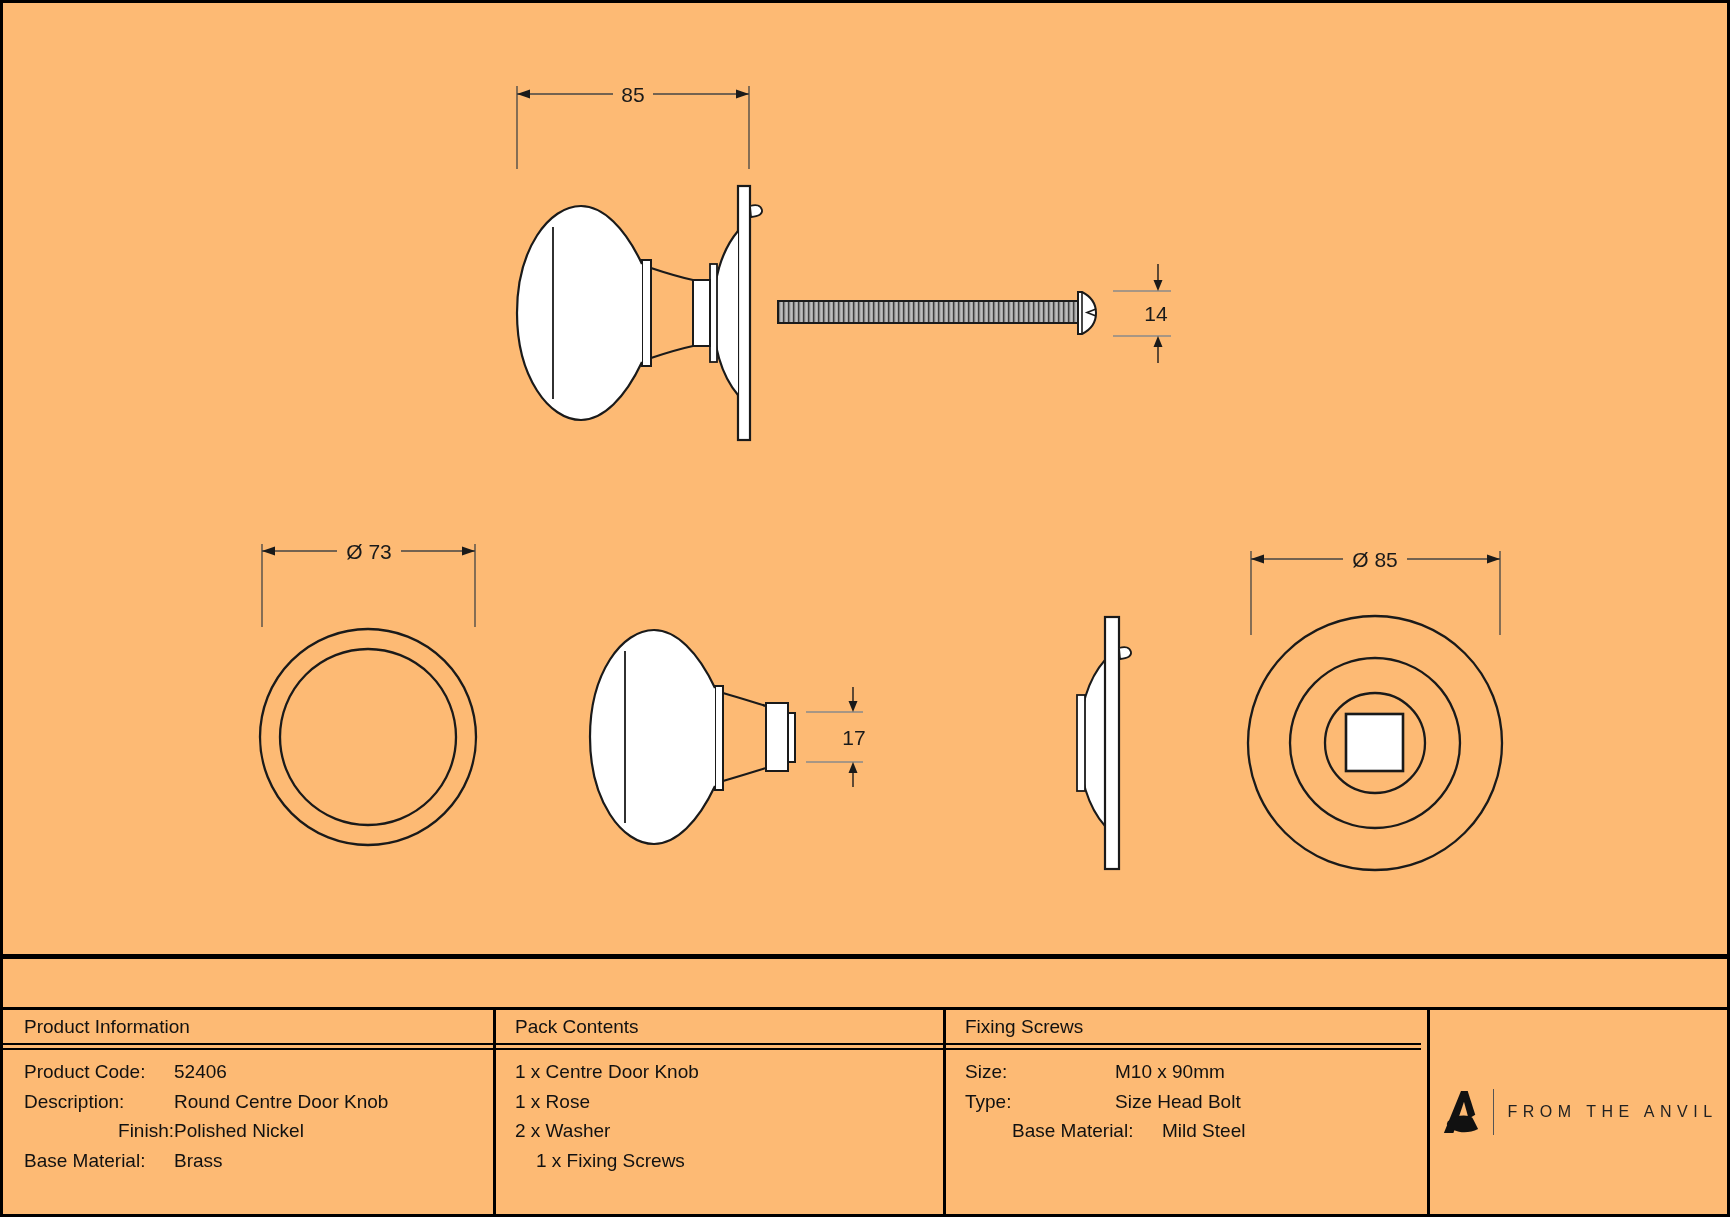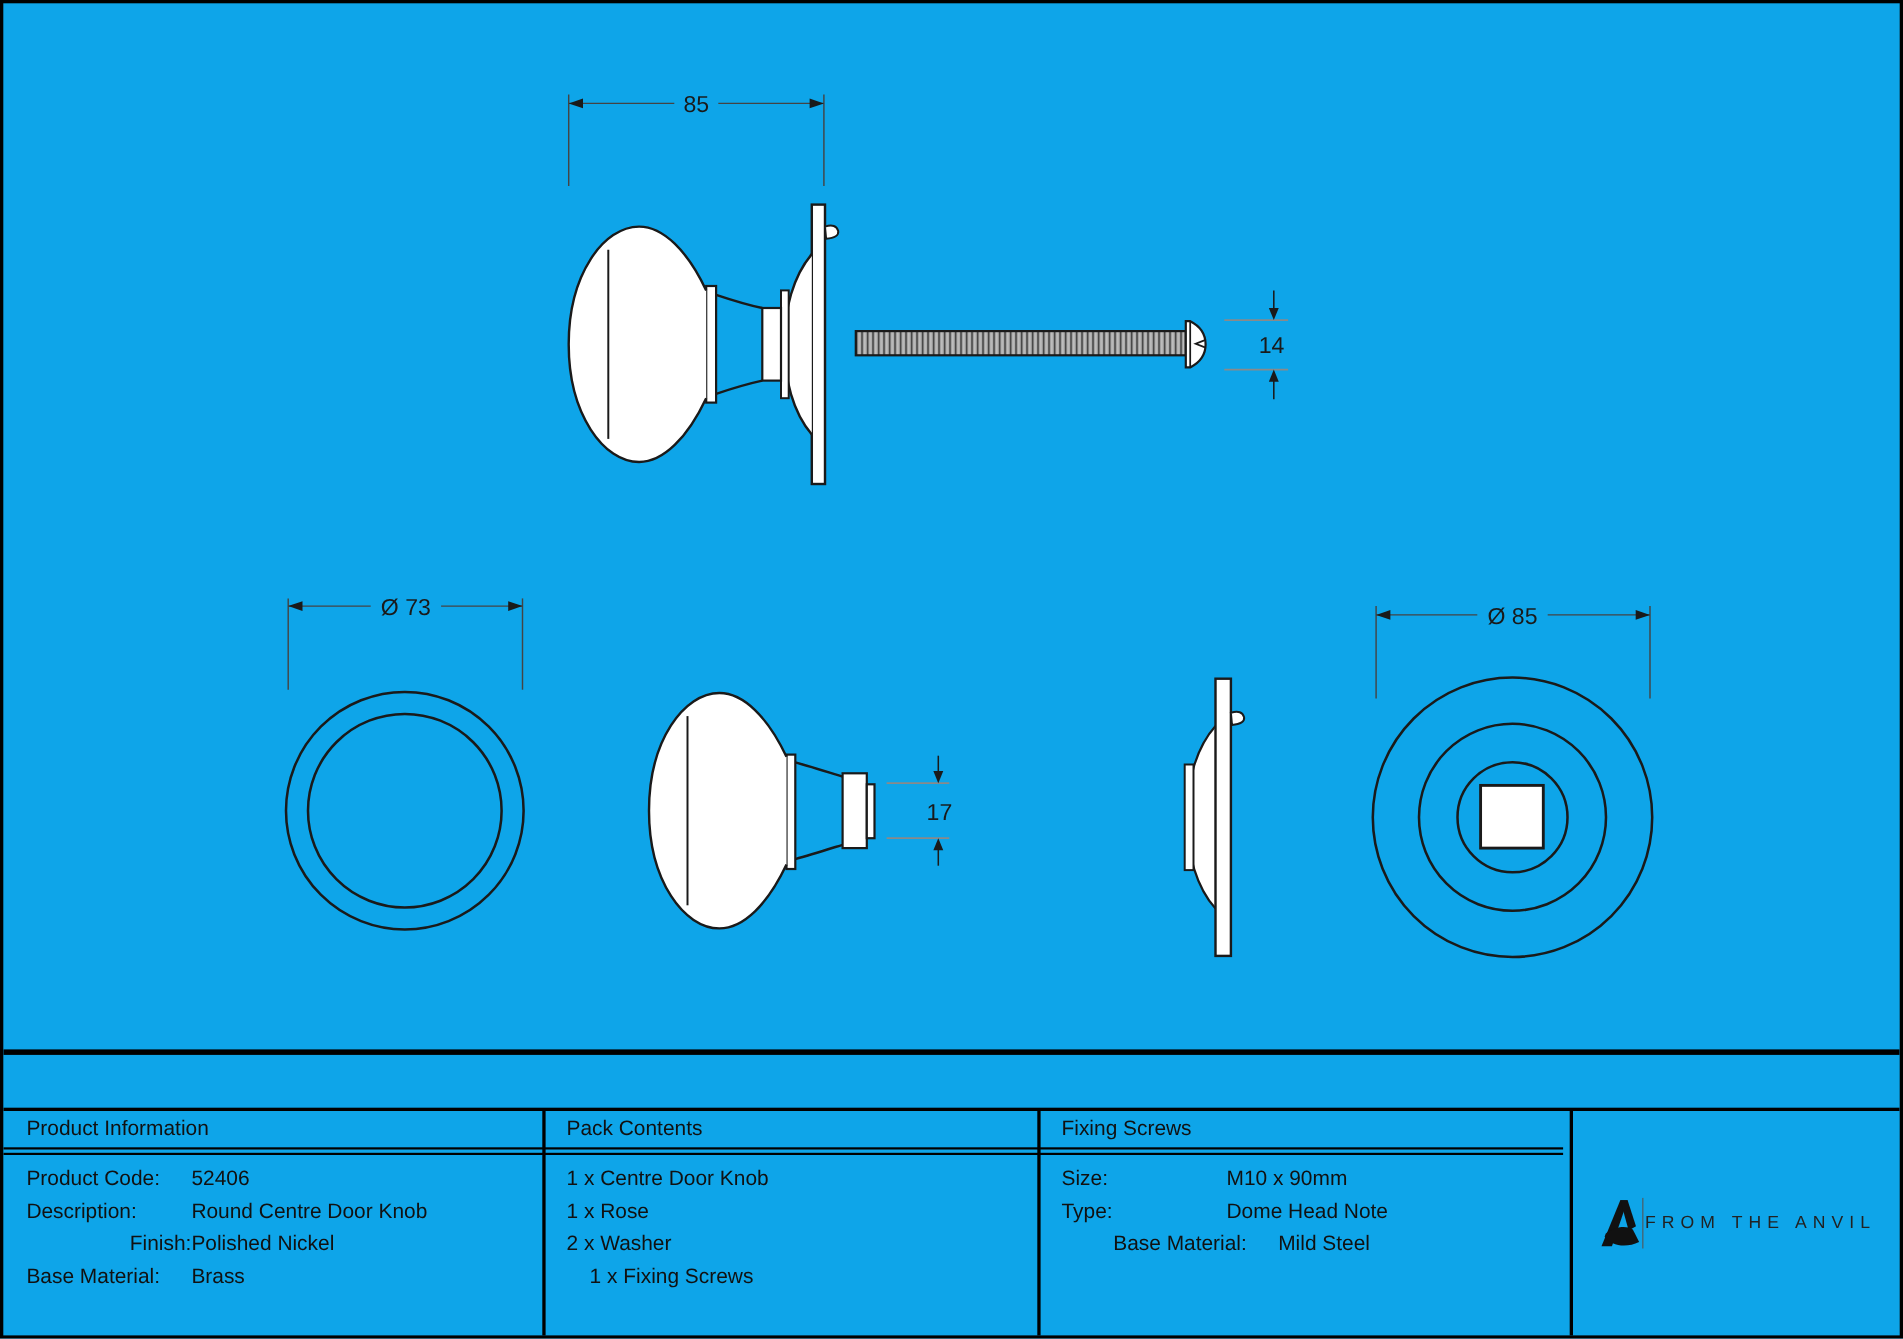--- a/index.html
+++ b/index.html
@@ -1,31 +1,31 @@
 <!DOCTYPE html>
 <html><head>
 <meta charset="utf-8">
 <style>
   html,body{margin:0;padding:0;background:#ffffff;}
   body{font-family:"Liberation Sans", sans-serif;color:#111;}
-  .sheet{position:relative;width:1730px;height:1217px;background:#0ea5e9;
+  .sheet{position:relative;width:1730px;height:1217px;background:#fdba74;
          border:3px solid #000;box-sizing:border-box;overflow:hidden;}
   .drawing-svg{position:absolute;left:0;top:0;}
   
   .hline{position:absolute;left:0;right:0;background:#000;}
   .vline{position:absolute;background:#000;}
   .note-row{position:absolute;left:0;top:954px;height:50px;width:100%;
             line-height:50px;padding-left:21px;font-size:19px;box-sizing:border-box;}
   .col-header{position:absolute;top:1008px;height:32px;line-height:32px;
               font-size:19px;}
   .cell-row{position:absolute;height:23px;line-height:23px;font-size:19px;white-space:nowrap;}
   .cell-row .lbl{display:inline-block;width:150px;}
   
   .brand{position:absolute;left:1427px;top:1006px;width:300px;height:206px;
-         display:flex;align-items:center;justify-content:center;gap:1px;}
+         display:flex;align-items:center;justify-content:center;gap:13px;}
   .brand .rule{width:1px;height:46px;background:#555;}
   .brand .brand-text{font-size:16px;letter-spacing:5.5px;color:#222;white-space:nowrap;}
   text{font-family:"Liberation Sans", sans-serif;}
 </style>
 </head>
 <body>
 
 <div class="sheet">
 
   <svg class="drawing-svg" width="1730" height="952" viewBox="0 0 1730 952">
@@ -173,21 +173,21 @@
 
   <div class="cell-row" style="left:512px;top:1057px;">1 x Centre Door Knob</div>
   <div class="cell-row" style="left:512px;top:1087px;">1 x Rose</div>
   <div class="cell-row" style="left:512px;top:1116px;">2 x Washer</div>
   <div class="cell-row" style="left:533px;top:1146px;">1 x Fixing Screws</div>
 
   <div class="cell-row" style="left:962px;top:1057px;">
     <span class="lbl">Size:</span><span>M10 x 90mm</span>
   </div>
   <div class="cell-row" style="left:962px;top:1087px;">
-    <span class="lbl">Type:</span><span>Dome Head Note</span>
+    <span class="lbl">Type:</span><span>Size Head Bolt</span>
   </div>
   <div class="cell-row" style="left:962px;top:1116px;margin-left:47px;">
     <span class="lbl">Base Material:</span><span>Mild Steel</span>
   </div>
 
   <div class="brand">
     <svg width="38" height="46" viewBox="0 0 40 46">
       <g fill="#111">
         <polygon points="20,1 27,1 12,45 2,45"></polygon>
         <polygon points="20,1 27,1 35,26 28,30"></polygon>

